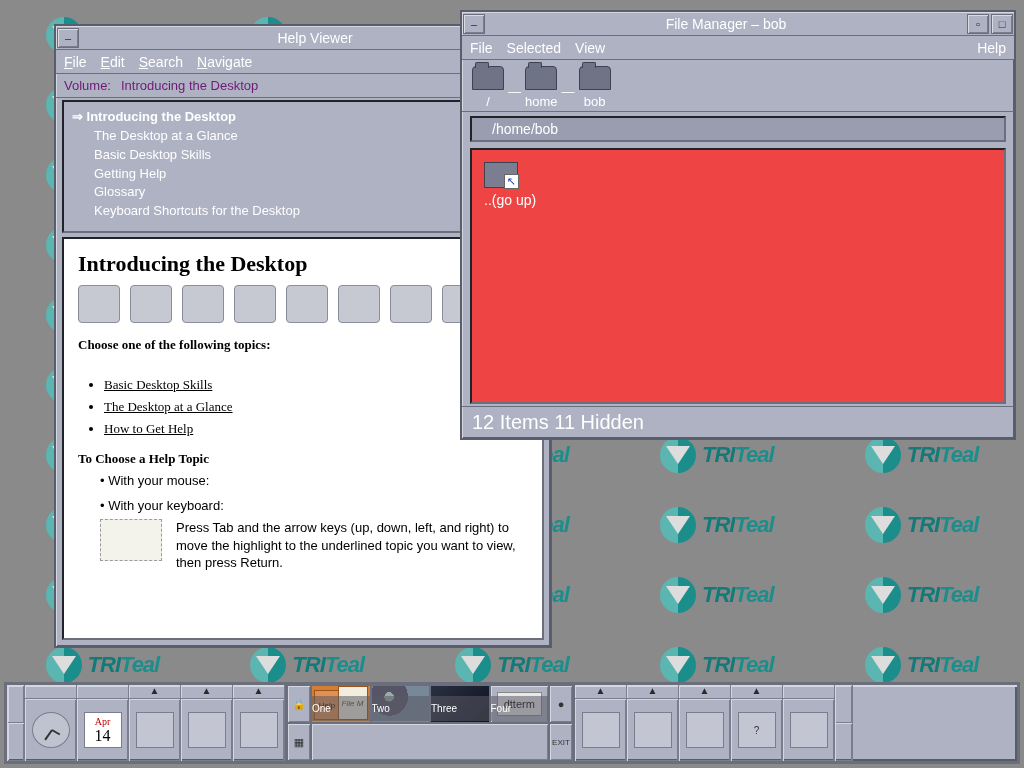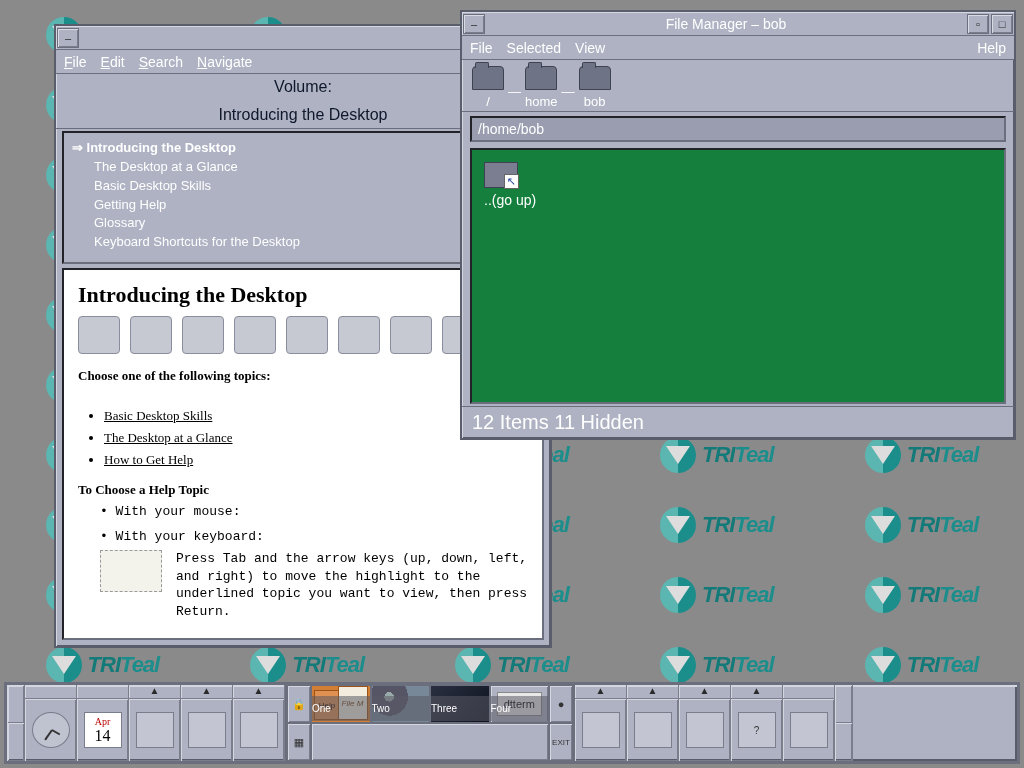--- a/index.html
+++ b/index.html
@@ -79,23 +79,22 @@
     color: #fff; font-size: 14px;
   }
   .menubar .spacer { flex:1; }
   .menubar span { cursor: default; }
   .menubar span u { text-decoration: underline; }
 
   
   #helpwin { left: 54px; top: 24px; width: 498px; height: 624px; z-index: 5; }
   .help-volume {
     display:flex; align-items:center; gap:10px;
-    padding: 4px 8px; color:#0f172a; font-size:16px;
+    padding: 4px 8px; color:#701a75; font-size:13px;
     border-bottom: 1px solid #6b6e7c;
-    flex-direction: column;
   }
   .help-toc {
     background:#aeb2c3;
     border: 2px inset #6b6e7c;
     margin: 2px 6px;
     padding: 6px 8px 10px 8px;
     color:#fff; font-size:13px;
     line-height: 1.45;
   }
   .help-toc .cur::before { content:"⇒ "; }
@@ -115,21 +114,21 @@
   .icon-strip { display:flex; gap:10px; margin:6px 0 14px; }
   .icon-strip .ico {
     width:42px; height:38px; background:#c7c9d2;
     border:1px solid #8a8d9b; border-radius:4px;
   }
   .help-body .prompt { font-weight:bold; margin:8px 0 24px; font-size:13px;}
   .help-body ul.links { margin-left:26px; }
   .help-body ul.links li { margin:6px 0; font-size:13px;}
   .help-body ul.links a { color:#000; text-decoration:underline; }
   .help-body h3 { margin-top:14px; font-size:13px; font-family:"Times New Roman",serif; font-weight:bold;}
-  .help-body .howto { margin-left:22px; margin-top:6px; font-size:13px; font-family:Liberation Mono, monospace;}
+  .help-body .howto { margin-left:22px; margin-top:6px; font-size:13px; font-family:Liberation Sans, sans-serif;}
   .help-body .howto .row { display:flex; gap:14px; margin-top:6px; align-items:flex-start;}
   .help-body .howto .thumb {
     width:62px; height:42px; border:1px dashed #9a9a9a; background:#f3f3ec;
     flex-shrink:0;
   }
   .help-body .howto p { line-height:1.35; }
 
   
   #fmwin { left:460px; top:10px; width:556px; height:430px; z-index:10; }
   .fm-pathbar {
@@ -143,26 +142,26 @@
     position:relative;
   }
   .fm-pathbar .fld::before {
     content:""; position:absolute; top:-5px; left:2px; width:12px; height:5px;
     background:#6e7486; border:1px solid #3f4250; border-bottom:none;
     border-top-left-radius:2px; border-top-right-radius:2px;
   }
   .fm-pathbar .dash { align-self:center; margin:8px 4px 0; color:#fff; }
   .fm-pathbar .lbl { margin-top:4px; }
   .fm-textpath {
-    margin:4px 8px; padding:3px 6px;
+    margin:4px 8px; padding:3px 20px;
     background:#999daf; border:2px inset #6b6e7c; color:#fff; font-size:14px;
   }
   .fm-area {
     flex:1; margin:2px 8px 2px;
-    border:2px inset #6b6e7c; background:#15803d;
+    border:2px inset #6b6e7c; background:#ef4444;
     padding:12px; color:#fff; font-size:14px;
   }
   .fm-area .entry { display:flex; flex-direction:column; align-items:flex-start; width:90px;}
   .fm-area .entry .ico {
     width:34px; height:26px; background:#7a7e90; border:1px solid #3f4250;
     position:relative;
   }
   .fm-area .entry .ico::after {
     content:"↖"; position:absolute; right:-2px; bottom:-2px;
     background:#fff; color:#2040a0; font-size:11px; padding:0 2px; border:1px solid #666;
@@ -467,20 +466,21 @@
     </div>
     <div class="tile">
       <div class="logo"></div>
       <span class="brand"><b>TRI</b>Teal</span>
     </div>
   </div>
 
 <div id="helpwin" class="motif-window">
   <div class="titlebar">
     <div class="wm-btn">–</div>
+    <div class="title">Help Viewer</div>
   </div>
   <div class="menubar">
     <span><u>F</u>ile</span>
     <span><u>E</u>dit</span>
     <span><u>S</u>earch</span>
     <span><u>N</u>avigate</span>
   </div>
   <div class="help-volume">
     <span>Volume:</span>
     <span>Introducing the Desktop</span>

